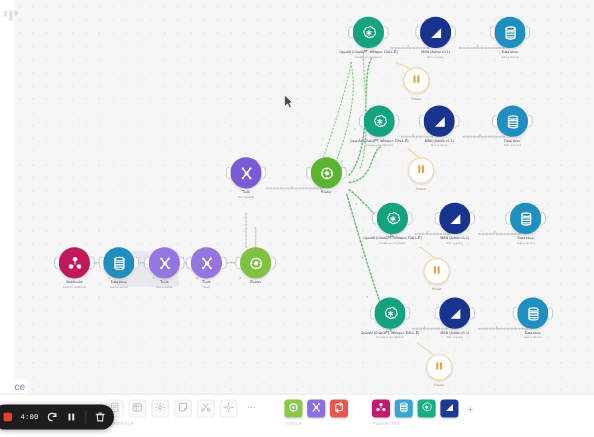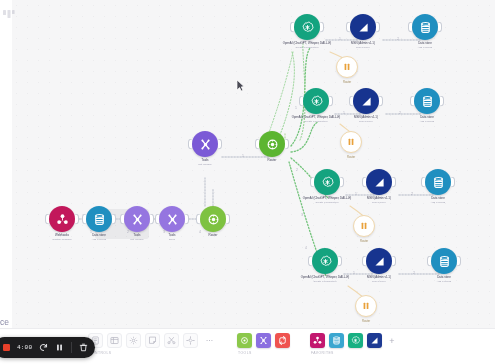--- a/index.html
+++ b/index.html
@@ -27,21 +27,21 @@
   #left-strip {
     position: absolute; left: 0; top: 0; width: 12px; height: 364px;
     background: #ffffff;
   }
   #left-logo {
     position: absolute; left: 3px; top: 8px;
     width: 12px; height: 12px;
     opacity: .30;
   }
   #left-breadcrumb {
-    position: absolute; left: 0px; top: 316px;
+    position: absolute; left: 12px; top: 316px;
     font-size: 8.5px; color: #8b8ba7; letter-spacing: .1px;
     background: #fff; padding: 1px 2px 1px 0;
   }
 
   
   .node {
     position: absolute;
     width: 26px; height: 26px; border-radius: 50%;
     display: flex; align-items: center; justify-content: center;
     box-shadow: 0 1px 2px rgba(20,20,40,.18);

